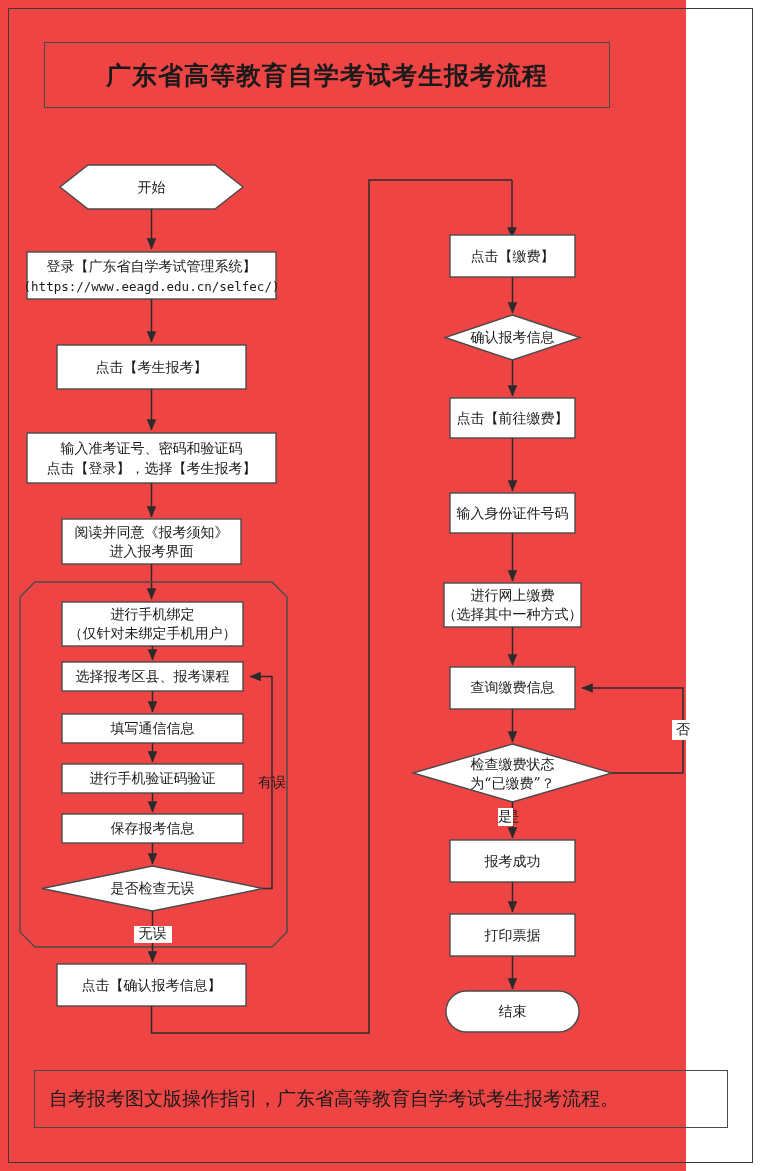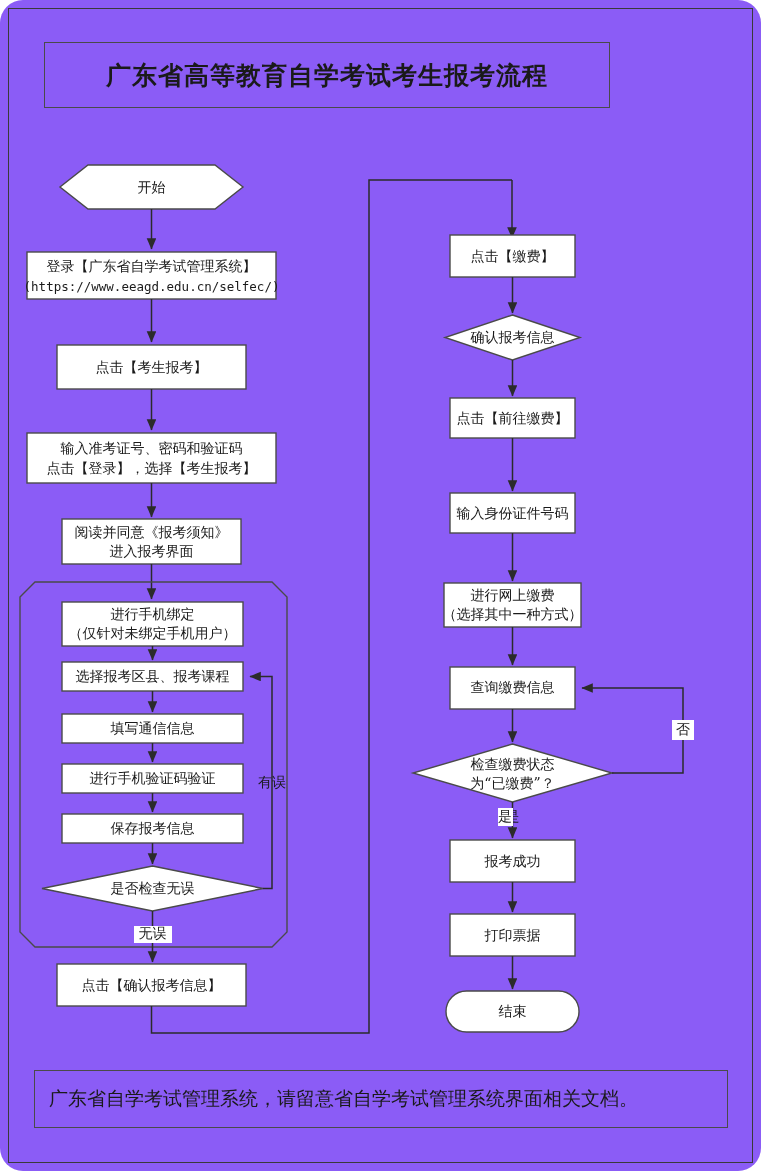--- a/index.html
+++ b/index.html
@@ -9,24 +9,23 @@
   }
   body {
     width: 761px;
     height: 1171px;
     font-family: "DejaVu Sans", "Liberation Sans", sans-serif;
     color: #000000;
     overflow: hidden;
   }
   #page {
     position: relative;
-    width: 761px;
+    width: 686px;
     height: 1171px;
-    background: #8b5cf6;
-    border-radius: 23px;
+    background: #ef4444;
   }
   #outer-frame {
     position: absolute;
     left: 8px;
     top: 8px;
     width: 745px;
     height: 1155px;
     border: 1.6px solid #3a3a3a;
     box-sizing: border-box;
   }
@@ -240,16 +239,16 @@
 
     <rect class="shape-stroke" x="450" y="914" width="125" height="42"></rect>
     <text class="node-text" x="512.5" y="935.5">打印票据</text>
     <path class="conn" d="M512.5,956 L512.5,989" marker-end="url(#arrow)"></path>
 
     <rect class="shape-stroke" x="446" y="991" width="133" height="41" rx="20.5" ry="20.5"></rect>
     <text class="node-text" x="512.5" y="1012">结束</text>
   </svg>
 
   <div id="footer-box">
-    <span id="footer-text">广东省自学考试管理系统，请留意省自学考试管理系统界面相关文档。</span>
+    <span id="footer-text">自考报考图文版操作指引，广东省高等教育自学考试考生报考流程。</span>
   </div>
 
 </div>
 
 </body></html>

